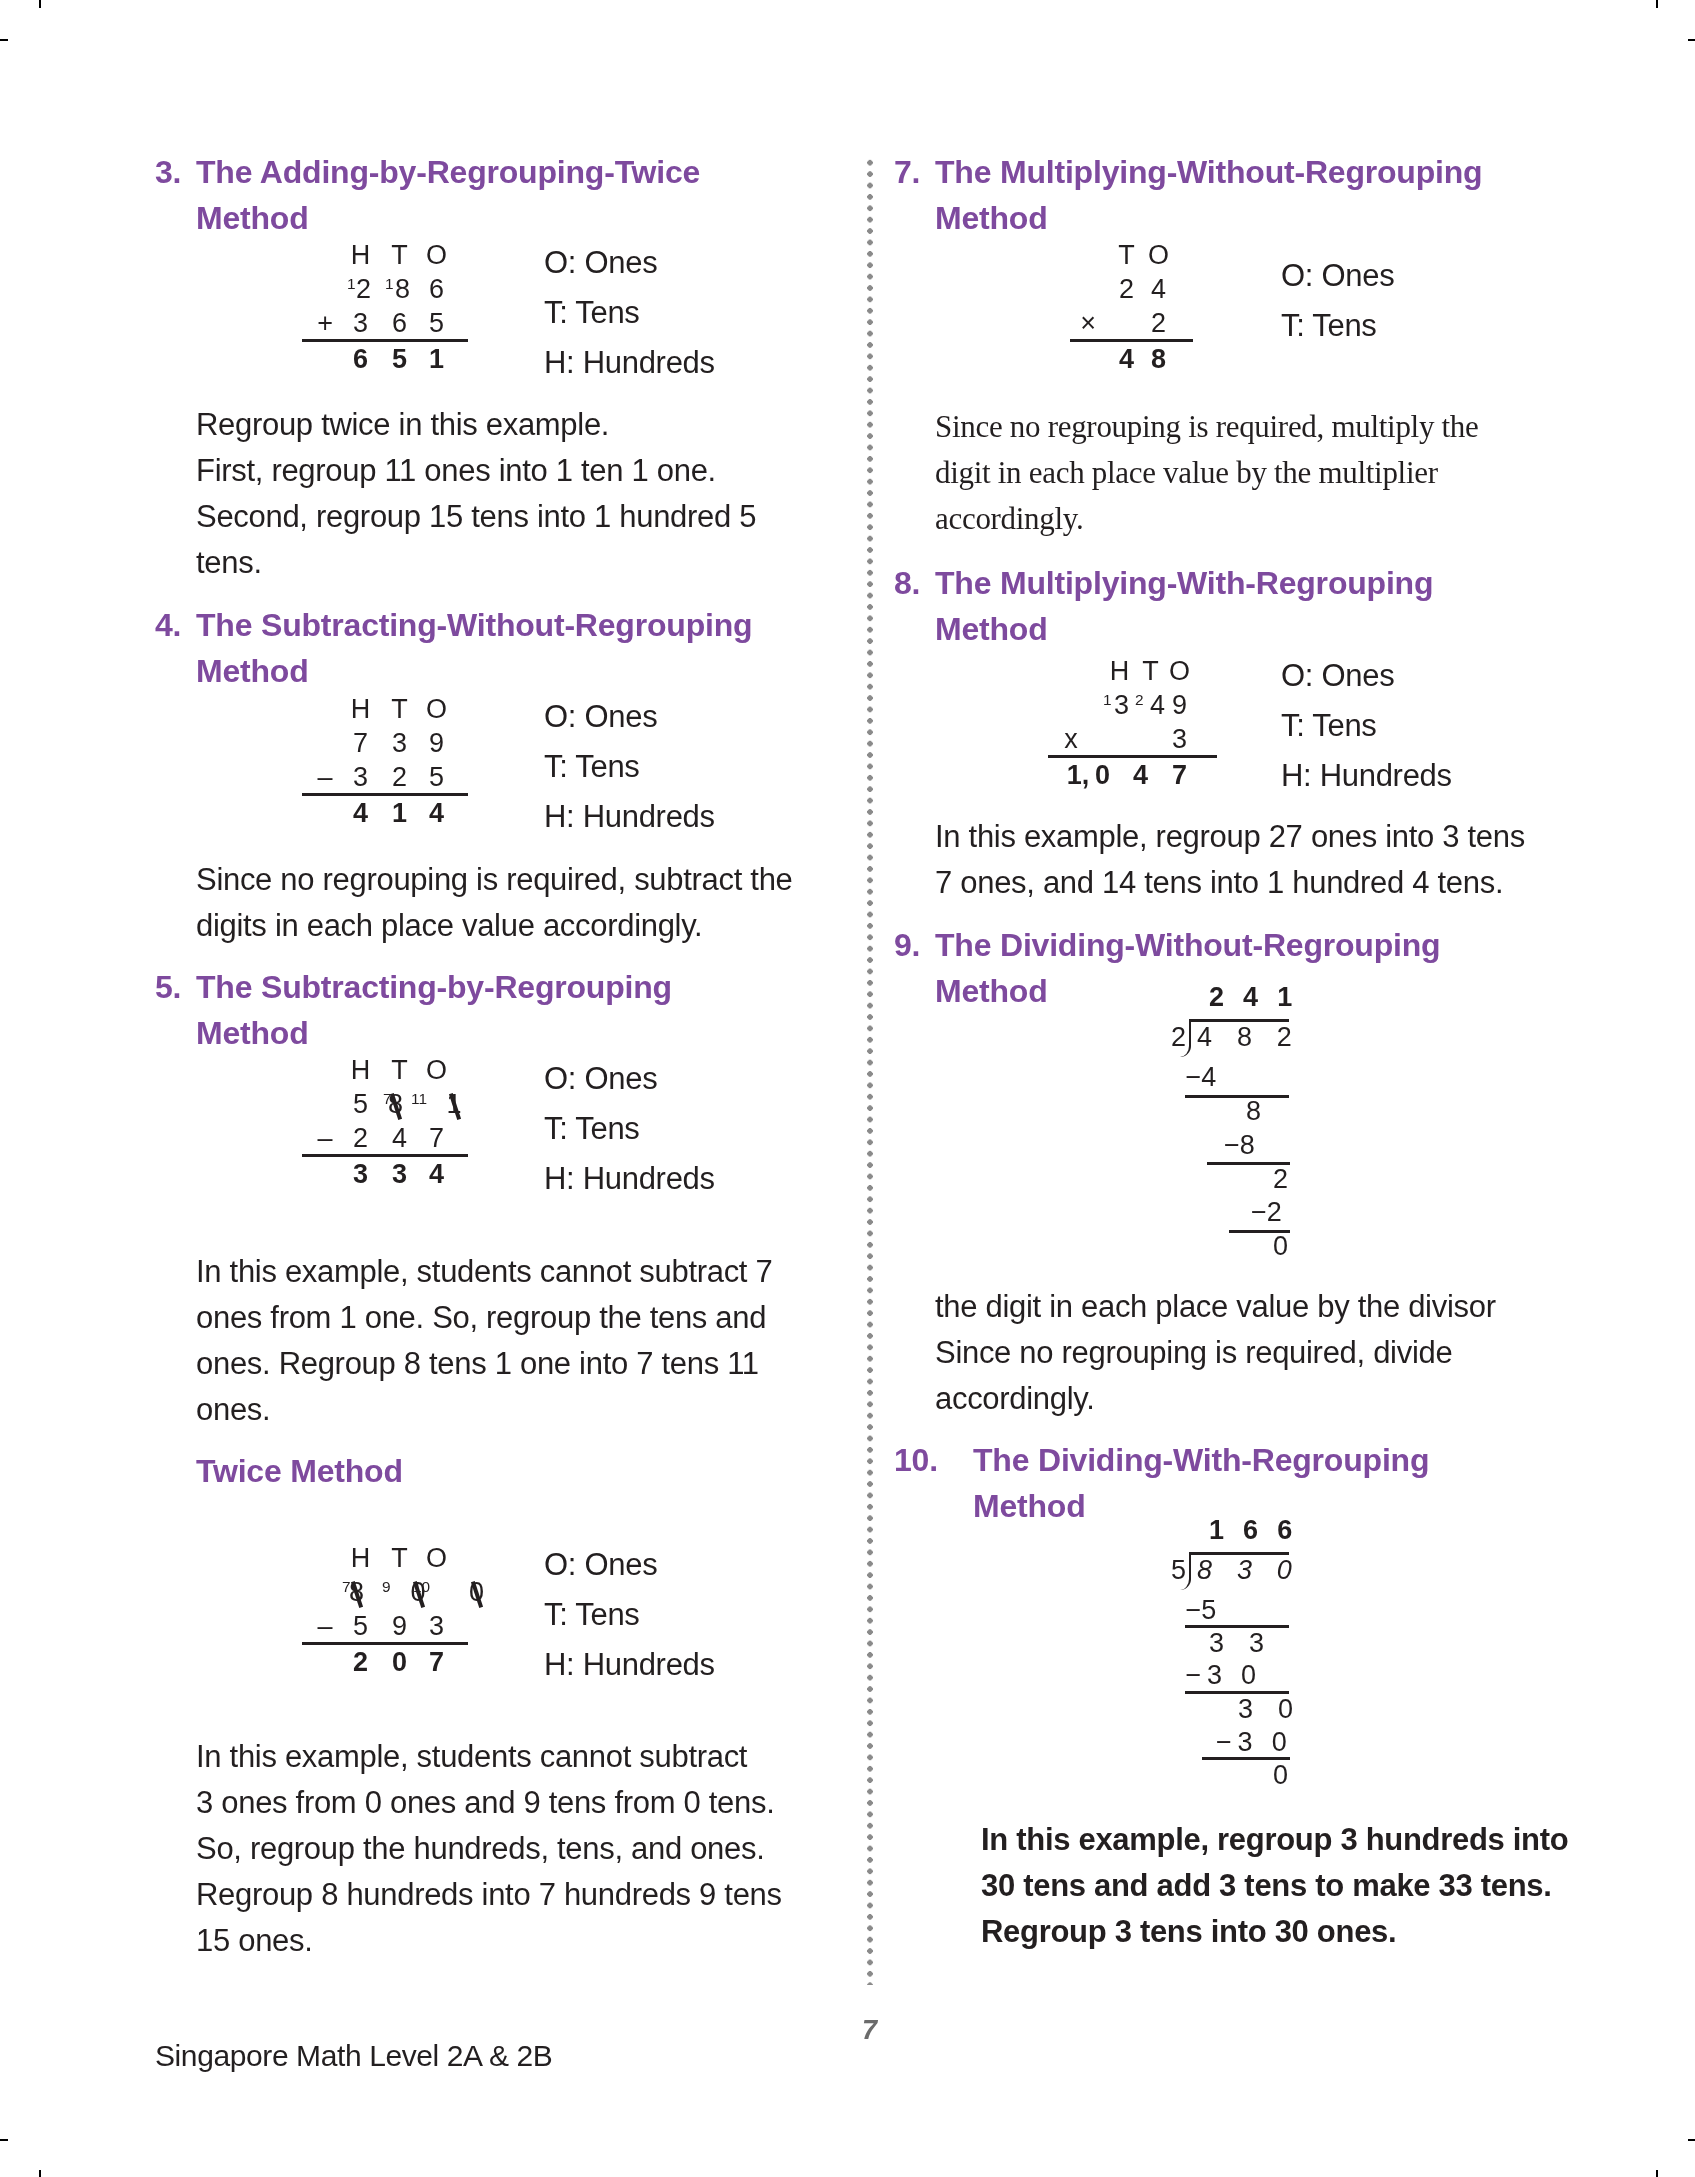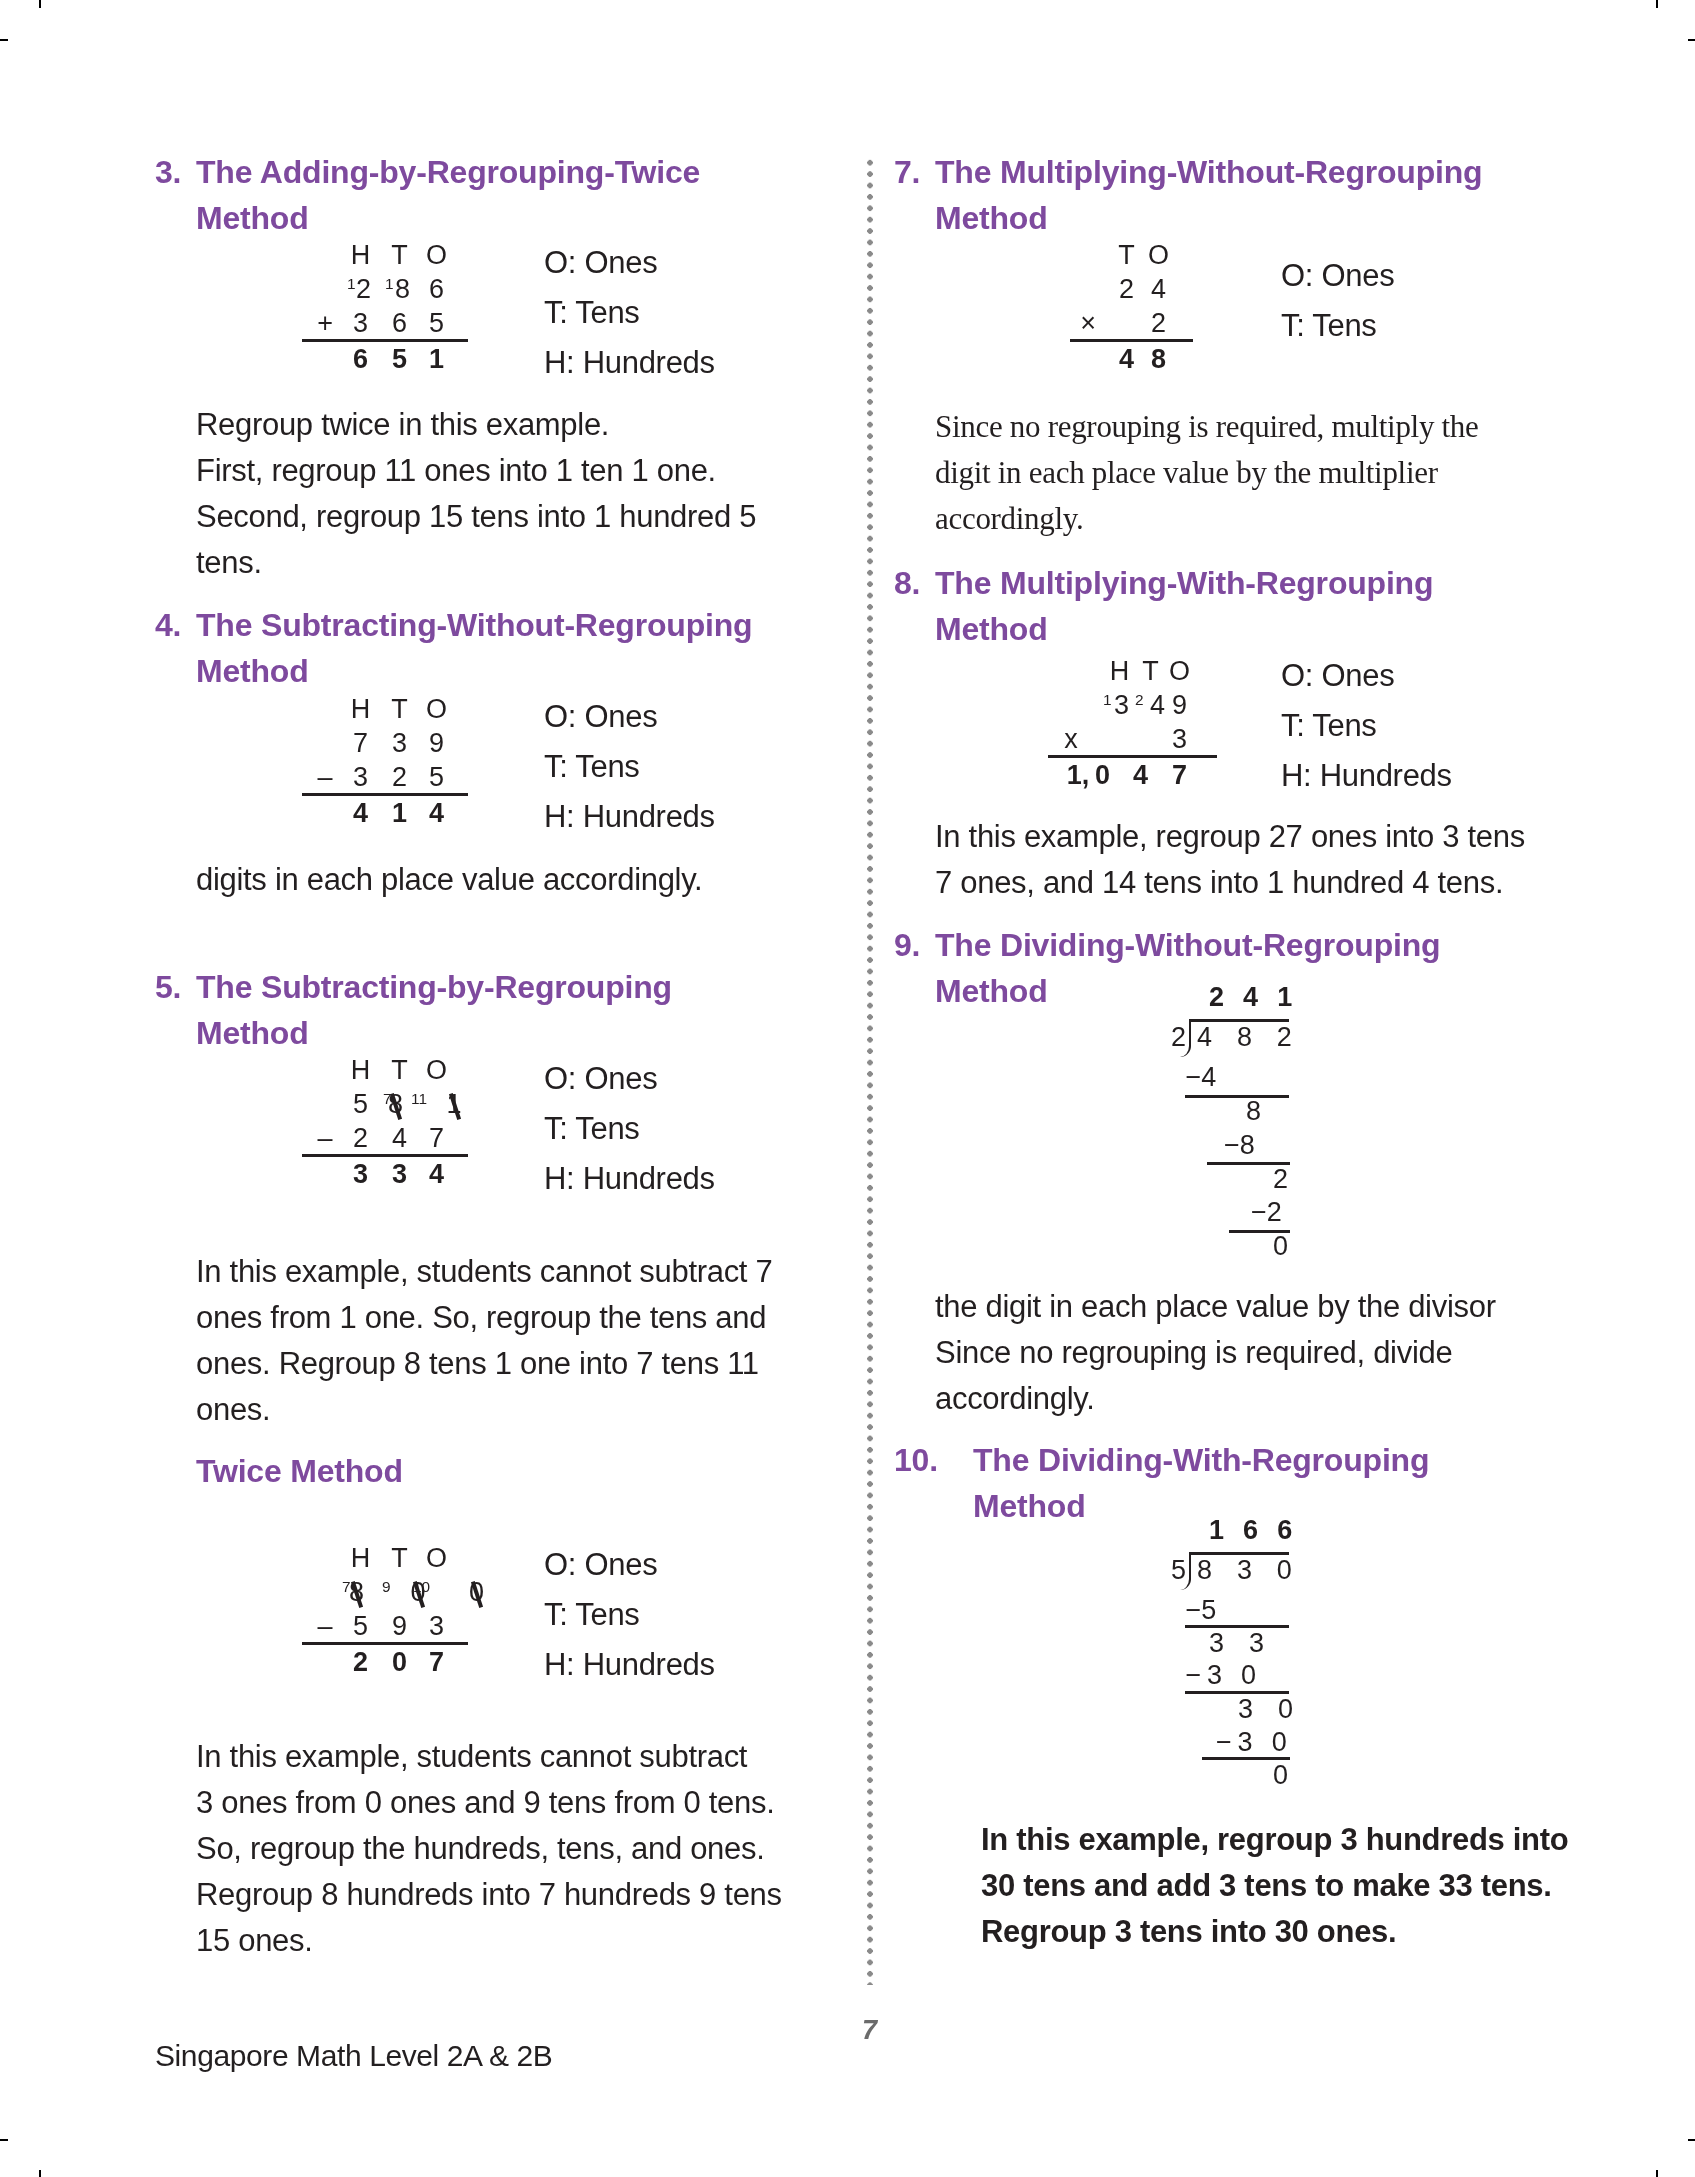--- a/index.html
+++ b/index.html
@@ -118,20 +118,21 @@
       <span class="cell" style="left:86px">1</span>
       <span class="cell" style="left:123px">4</span>
     </div>
 </div>
 <div class="legend" style="left:544px; top:692px;">
   <div>O: Ones</div>
   <div>T: Tens</div>
   <div>H: Hundreds</div>
 </div>
 <div class="section body-text" style="left:155px; top:857px; width:714px;">
+  <div>Since no regrouping is required, subtract the</div>
   <div>digits in each place value accordingly.</div>
 </div>
 
 <div class="section" style="left:155px; top:964px; width:695px;">
   <div class="heading">
     <div><span class="num">5.</span><span>The Subtracting-by-Regrouping</span></div>
     <div class="l2">Method</div>
   </div>
 </div>
 <div class="calc" style="left:299px; top:1053px; width:174px;">
@@ -321,21 +322,21 @@
   <div class="heading">
     <div><span class="num wide">10.</span><span>The Dividing-With-Regrouping</span></div>
     <div class="l2 wide">Method</div>
   </div>
 </div>
 <div class="div-calc" style="left:1168px; top:1513px; width:145px; height:290px;">
   <div class="line" style="left:41px; top:0; font-weight:bold; letter-spacing:5.8px;">1 6 6</div>
   <div class="rule" style="left:21px; top:39px; width:100px;"></div>
   <div class="line" style="left:2.9px; top:40px;">5</div>
   <div class="bracket" style="left:11.6px; top:40px;"></div>
-  <div class="line" style="left:29px; top:40px; letter-spacing:8.7px;">8 3 0</div>
+  <div class="line" style="left:29px; top:40px; letter-spacing:8.7px;font-style:italic;">8 3 0</div>
   <div class="line" style="left:17.4px; top:80px;">−5</div>
   <div class="rule" style="left:17.4px; top:112px; width:104px;"></div>
   <div class="line" style="left:41px; top:113px; letter-spacing:8.7px;">3 3</div>
   <div class="line" style="left:17.4px; top:145px; letter-spacing:5.8px;">−3 0</div>
   <div class="rule" style="left:17.4px; top:178px; width:104px;"></div>
   <div class="line" style="left:70px; top:179px; letter-spacing:8.7px;">3 0</div>
   <div class="line" style="left:48px; top:212px; letter-spacing:5.8px;">−3 0</div>
   <div class="rule" style="left:34px; top:244px; width:88px;"></div>
   <div class="line" style="left:105px; top:245px;">0</div>
 </div>

